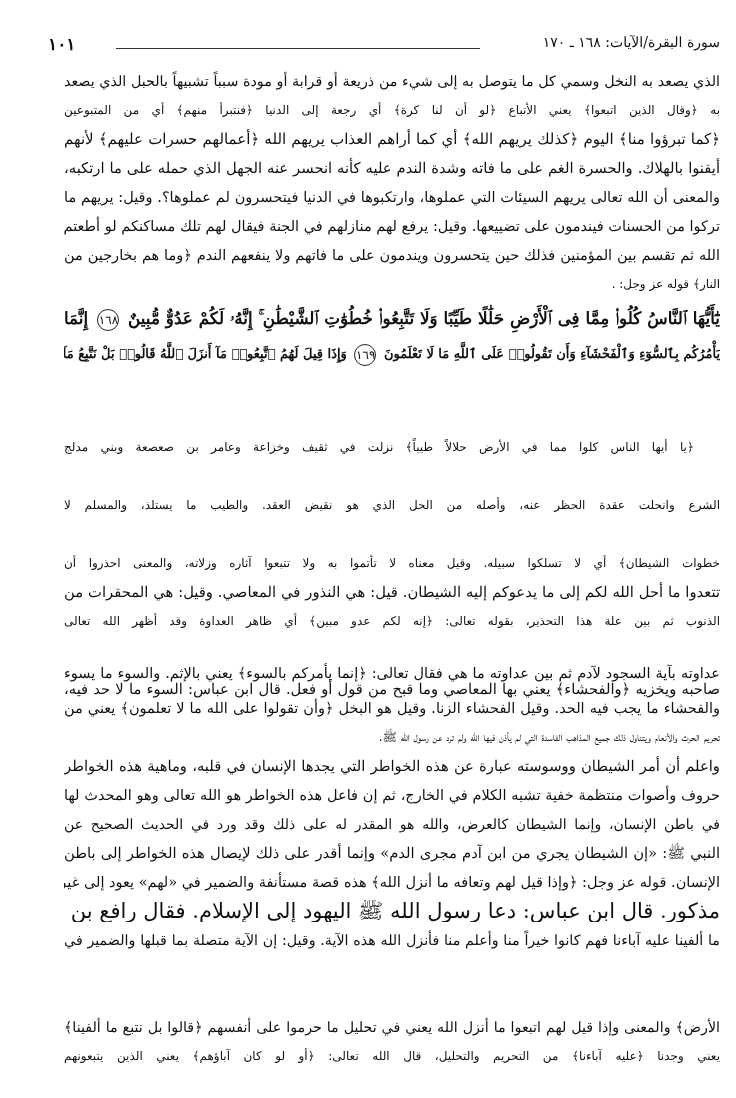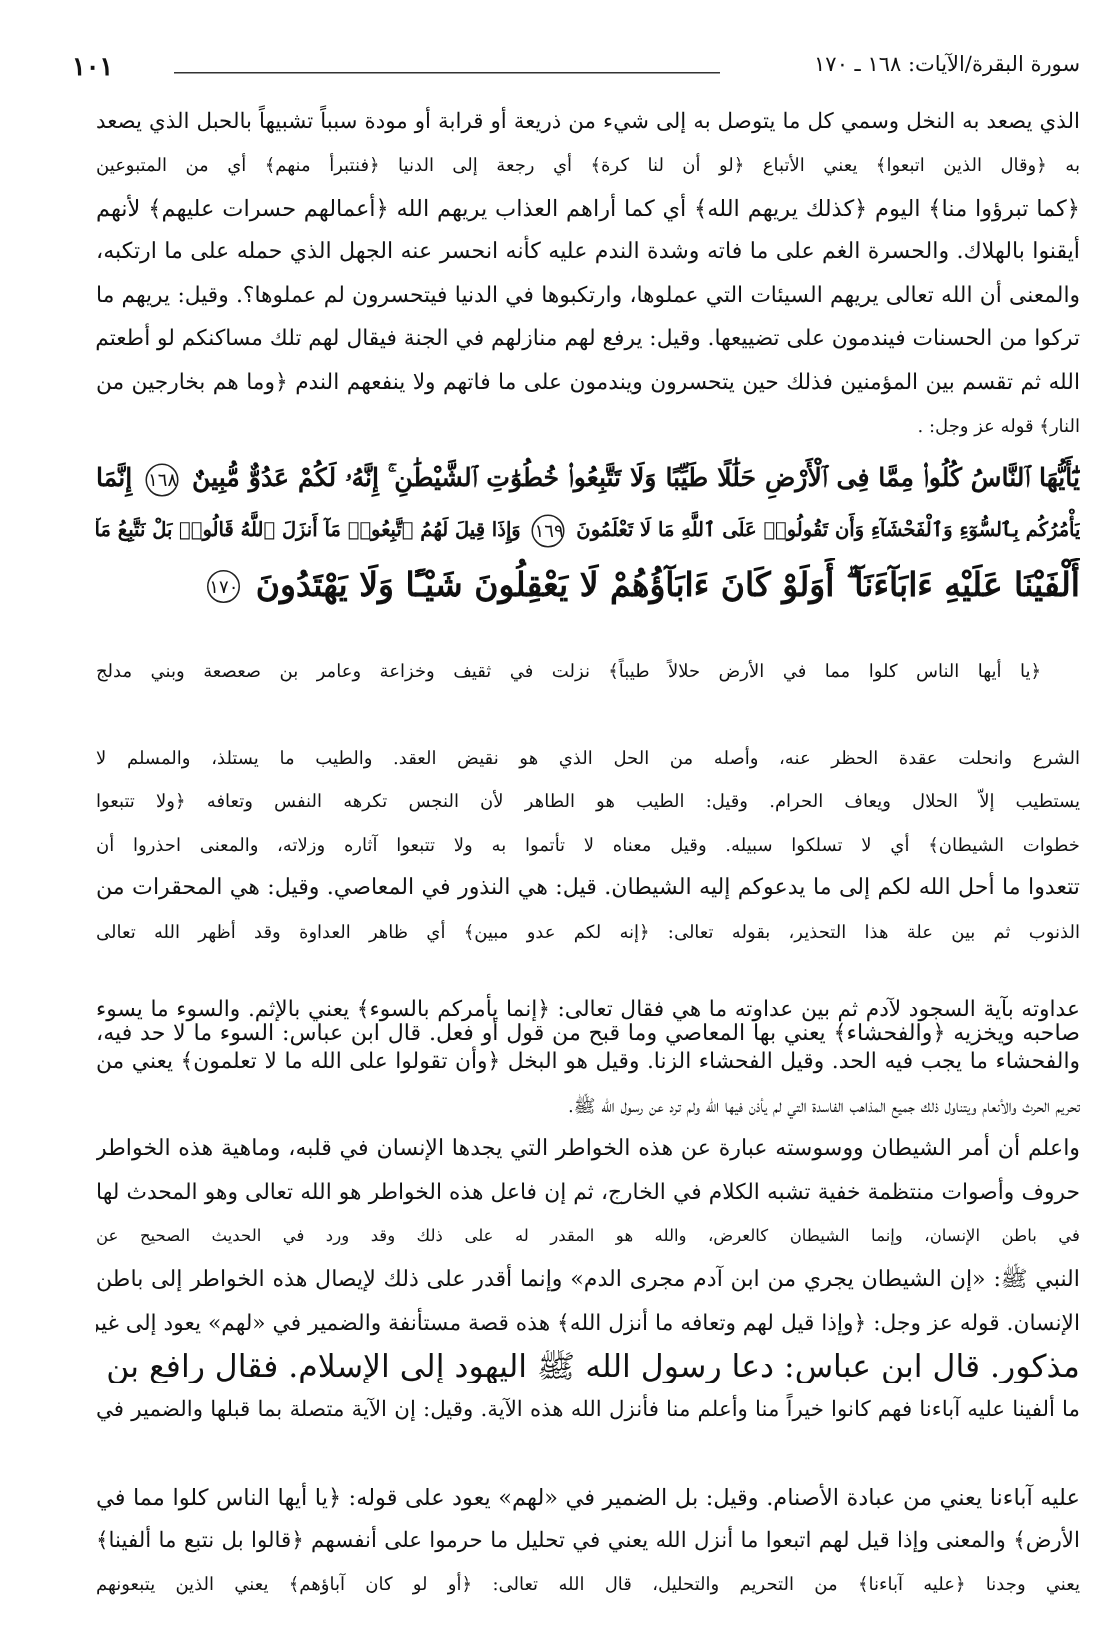--- a/index.html
+++ b/index.html
@@ -45,40 +45,34 @@
   <div class="verse" style="top: 300px; font-size: 16.75px;">
     <span>يَٰٓأَيُّهَا ٱلنَّاسُ كُلُوا۟ مِمَّا فِى ٱلْأَرْضِ حَلَٰلًا طَيِّبًا وَلَا تَتَّبِعُوا۟ خُطُوَٰتِ ٱلشَّيْطَٰنِ ۚ إِنَّهُۥ لَكُمْ عَدُوٌّ مُّبِينٌ</span>
     <span class="ayah-mark">١٦٨</span>
     <span>إِنَّمَا</span>
   </div>
   <div class="verse" style="top: 336px; font-size: 13px;">
     <span>يَأْمُرُكُم بِٱلسُّوٓءِ وَٱلْفَحْشَآءِ وَأَن تَقُولُوا۟ عَلَى ٱللَّهِ مَا لَا تَعْلَمُونَ</span>
     <span class="ayah-mark">١٦٩</span>
     <span>وَإِذَا قِيلَ لَهُمُ ٱتَّبِعُوا۟ مَآ أَنزَلَ ٱللَّهُ قَالُوا۟ بَلْ نَتَّبِعُ مَآ</span>
   </div>
-  <div class="verse last" style="top:372px">
-    <span>أَلْفَيْنَا عَلَيْهِ ءَابَآءَنَآ ۗ أَوَلَوْ كَانَ ءَابَآؤُهُمْ لَا يَعْقِلُونَ شَيْـًٔا وَلَا يَهْتَدُونَ</span>
-    <span class="ayah-mark">١٧٠</span>
-  </div>
 
   <div class="line" style="top:436px; width:630px">﴿يا أيها الناس كلوا مما في الأرض حلالاً طيباً﴾ نزلت في ثقيف وخزاعة وعامر بن صعصعة وبني مدلج</div>
   <div class="line" style="top:494px">الشرع وانحلت عقدة الحظر عنه، وأصله من الحل الذي هو نقيض العقد. والطيب ما يستلذ، والمسلم لا</div>
-  <div class="line" style="top:523px">يستطيب إلاّ الحلال ويعاف الحرام. وقيل: الطيب هو الطاهر لأن النجس تكرهه النفس وتعافه ﴿ولا تتبعوا</div>
   <div class="line" style="top:552px">خطوات الشيطان﴾ أي لا تسلكوا سبيله. وقيل معناه لا تأتموا به ولا تتبعوا آثاره وزلاته، والمعنى احذروا أن</div>
   <div class="line" style="top: 581px; font-size: 14.75px;">تتعدوا ما أحل الله لكم إلى ما يدعوكم إليه الشيطان. قيل: هي النذور في المعاصي. وقيل: هي المحقرات من</div>
   <div class="line" style="top:610px">الذنوب ثم بين علة هذا التحذير، بقوله تعالى: ﴿إنه لكم عدو مبين﴾ أي ظاهر العداوة وقد أظهر الله تعالى</div>
   <div class="line" style="top: 639px; font-size: 14.5px; margin-top: 23px;">عداوته بآية السجود لآدم ثم بين عداوته ما هي فقال تعالى: ﴿إنما يأمركم بالسوء﴾ يعني بالإثم. والسوء ما يسوء</div>
   <div class="line" style="top: 668px; font-size: 14.75px; margin-top: 10px;">صاحبه ويخزيه ﴿والفحشاء﴾ يعني بها المعاصي وما قبح من قول أو فعل. قال ابن عباس: السوء ما لا حد فيه،</div>
   <div class="line" style="top: 697px; font-size: 14.5px;">والفحشاء ما يجب فيه الحد. وقيل الفحشاء الزنا. وقيل هو البخل ﴿وأن تقولوا على الله ما لا تعلمون﴾ يعني من</div>
   <div class="line last" style="top:726px">تحريم الحرث والأنعام ويتناول ذلك جميع المذاهب الفاسدة التي لم يأذن فيها الله ولم ترد عن رسول الله ﷺ.</div>
 
   <div class="line" style="top: 755px; font-size: 14.75px;">واعلم أن أمر الشيطان ووسوسته عبارة عن هذه الخواطر التي يجدها الإنسان في قلبه، وماهية هذه الخواطر</div>
   <div class="line" style="top: 784px; font-size: 14.5px;">حروف وأصوات منتظمة خفية تشبه الكلام في الخارج، ثم إن فاعل هذه الخواطر هو الله تعالى وهو المحدث لها</div>
-  <div class="line" style="top: 813px; font-size: 11px;">في باطن الإنسان، وإنما الشيطان كالعرض، والله هو المقدر له على ذلك وقد ورد في الحديث الصحيح عن</div>
+  <div class="line" style="top: 813px; font-size: 14px;">في باطن الإنسان، وإنما الشيطان كالعرض، والله هو المقدر له على ذلك وقد ورد في الحديث الصحيح عن</div>
   <div class="line" style="top: 842px; font-size: 14.75px;">النبي ﷺ: «إن الشيطان يجري من ابن آدم مجرى الدم» وإنما أقدر على ذلك لإيصال هذه الخواطر إلى باطن</div>
   <div class="line" style="top: 871px; font-size: 14.5px;">الإنسان. قوله عز وجل: ﴿وإذا قيل لهم وتعافه ما أنزل الله﴾ هذه قصة مستأنفة والضمير في «لهم» يعود إلى غير</div>
   <div class="line" style="top: 900px; font-size: 21px;">مذكور. قال ابن عباس: دعا رسول الله ﷺ اليهود إلى الإسلام. فقال رافع بن خارجة ومالك بن عوف: بل نتبع</div>
   <div class="line" style="top: 929px; font-size: 14.25px;">ما ألفينا عليه آباءنا فهم كانوا خيراً منا وأعلم منا فأنزل الله هذه الآية. وقيل: إن الآية متصلة بما قبلها والضمير في</div>
-  <div class="line" style="top: 987px; font-size: 15px;">عليه آباءنا يعني من عبادة الأصنام. وقيل: بل الضمير في «لهم» يعود على قوله: ﴿يا أيها الناس كلوا مما في</div>
   <div class="line" style="top: 1016px; font-size: 14.25px;">الأرض﴾ والمعنى وإذا قيل لهم اتبعوا ما أنزل الله يعني في تحليل ما حرموا على أنفسهم ﴿قالوا بل نتبع ما ألفينا﴾</div>
   <div class="line" style="top:1045px">يعني وجدنا ﴿عليه آباءنا﴾ من التحريم والتحليل، قال الله تعالى: ﴿أو لو كان آباؤهم﴾ يعني الذين يتبعونهم</div>
 
 </div>
 
 </body></html>

